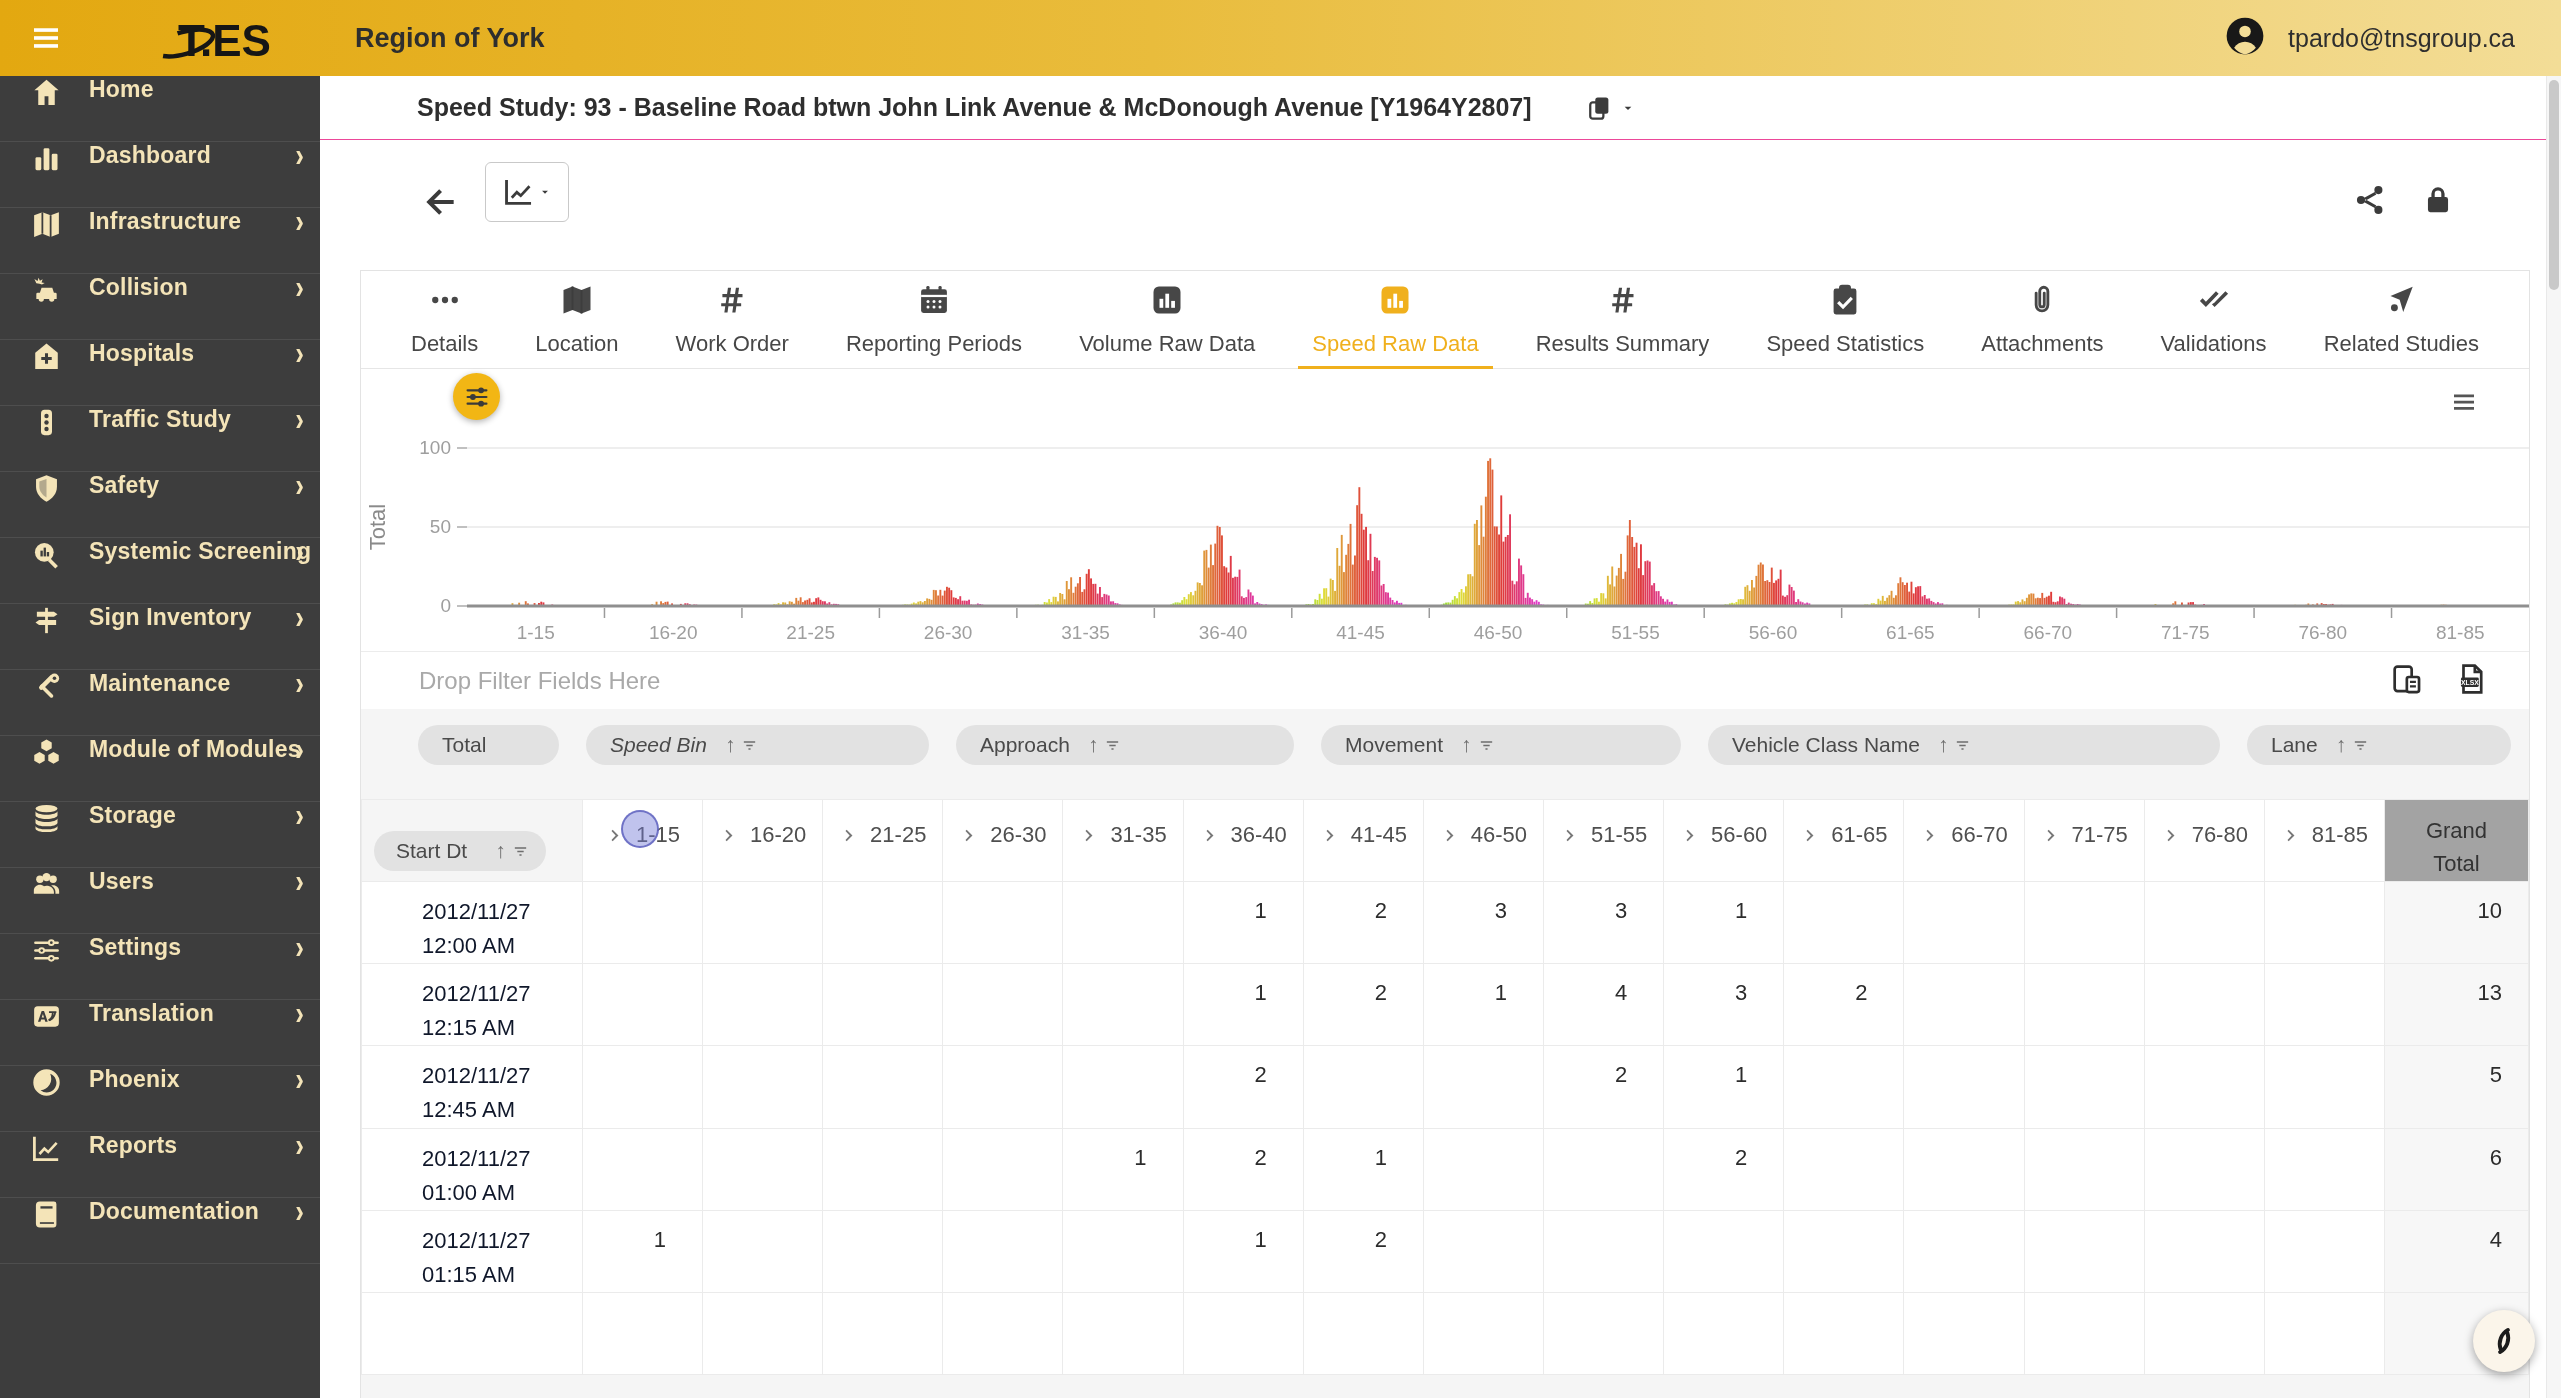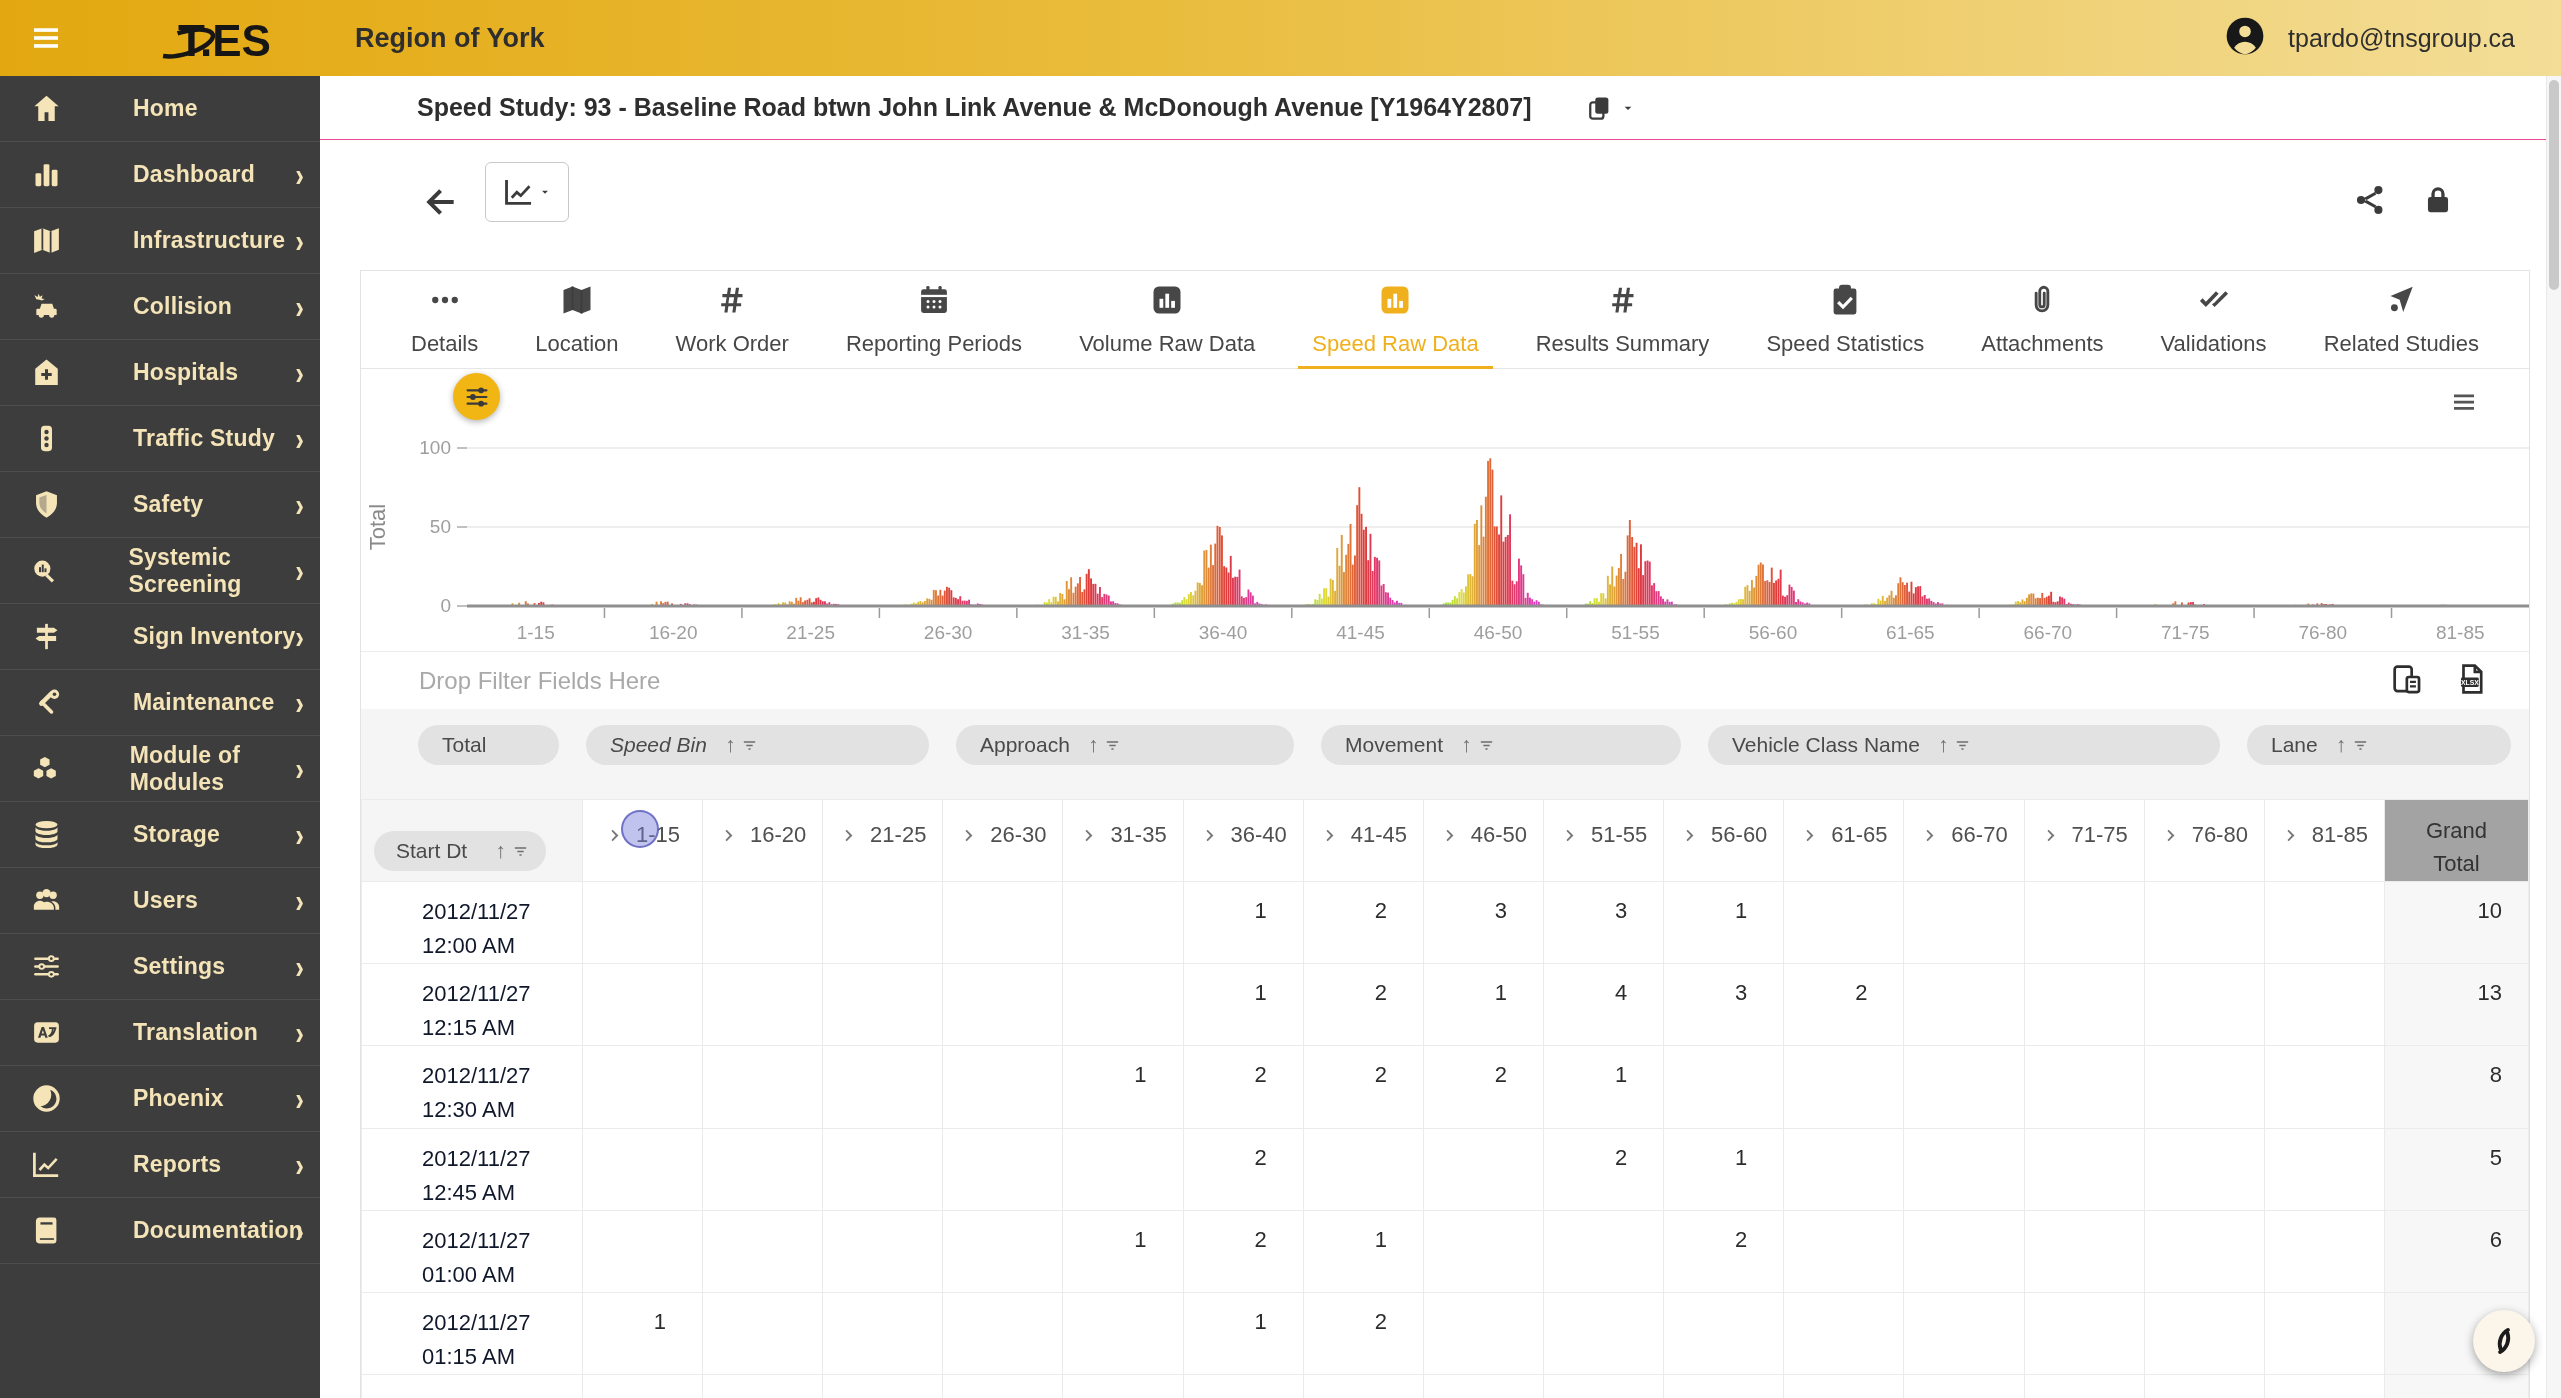--- a/index.html
+++ b/index.html
@@ -11,22 +11,22 @@
     background:linear-gradient(90deg,#E3A810 0%,#E9BC3C 45%,#F3DD97 100%);
     display:flex; align-items:center; }
   .hamburger { margin-left:28px; color:#fff; cursor:pointer; display:flex; }
   .logo { margin-left:88px; display:flex; align-items:center; }
   .region { position:absolute; left:355px; font-size:27px; font-weight:700; color:#2E2E2E; }
   .userbox { position:absolute; right:46px; display:flex; align-items:center; gap:22px; }
   .useremail { font-size:25px; color:#2E2E2E; }
 
   
   .sidebar { position:absolute; left:0; top:76px; width:320px; bottom:0; background:#3D3D3D; z-index:20; }
-  .side-item { height:66px; display:flex; align-items:center; padding-left:30px;
-    border-bottom:1px solid #4E4E4E; color:#F4E4B8; position:relative; cursor:pointer;gap:44px; }
+  .side-item { height:66px; display:flex; align-items:flex-start; padding-left:30px;
+    border-bottom:1px solid #4E4E4E; color:#F4E4B8; position:relative; cursor:pointer; }
   .side-item .lbl { margin-left:26px; font-size:23px; font-weight:700; letter-spacing:.2px; }
   .side-item .chev { position:absolute; right:16px; font-size:26px; font-weight:700;
     transform:scaleY(1.25); line-height:1; }
 
   
   .main { position:absolute; left:320px; top:76px; right:0; bottom:0; background:#fff; }
   .title-row { height:64px; border-bottom:1px solid #ec4899; display:flex; align-items:center;
     padding-left:97px; }
   .page-title { font-size:25px; font-weight:700; color:#2E2E2E; }
   .copy-btn { margin-left:52px; display:flex; align-items:center; gap:6px; color:#3B3B3B; cursor:pointer; }
@@ -1226,39 +1226,20 @@
                 <td class="numcell">4</td>
                 <td class="numcell">3</td>
                 <td class="numcell">2</td>
                 <td class="numcell"></td>
                 <td class="numcell"></td>
                 <td class="numcell"></td>
                 <td class="numcell"></td>
                 <td class="gtcell">13</td>
               </tr>
               <tr>
-                <td class="datecell">2012/11/27 12:30 AM</td>
-                <td class="numcell"></td>
-                <td class="numcell"></td>
-                <td class="numcell"></td>
-                <td class="numcell"></td>
-                <td class="numcell">1</td>
-                <td class="numcell">2</td>
-                <td class="numcell">2</td>
-                <td class="numcell">2</td>
-                <td class="numcell">1</td>
-                <td class="numcell"></td>
-                <td class="numcell"></td>
-                <td class="numcell"></td>
-                <td class="numcell"></td>
-                <td class="numcell"></td>
-                <td class="numcell"></td>
-                <td class="gtcell">8</td>
-              </tr>
-              <tr>
                 <td class="datecell">2012/11/27 12:45 AM</td>
                 <td class="numcell"></td>
                 <td class="numcell"></td>
                 <td class="numcell"></td>
                 <td class="numcell"></td>
                 <td class="numcell"></td>
                 <td class="numcell">2</td>
                 <td class="numcell"></td>
                 <td class="numcell"></td>
                 <td class="numcell">2</td>

